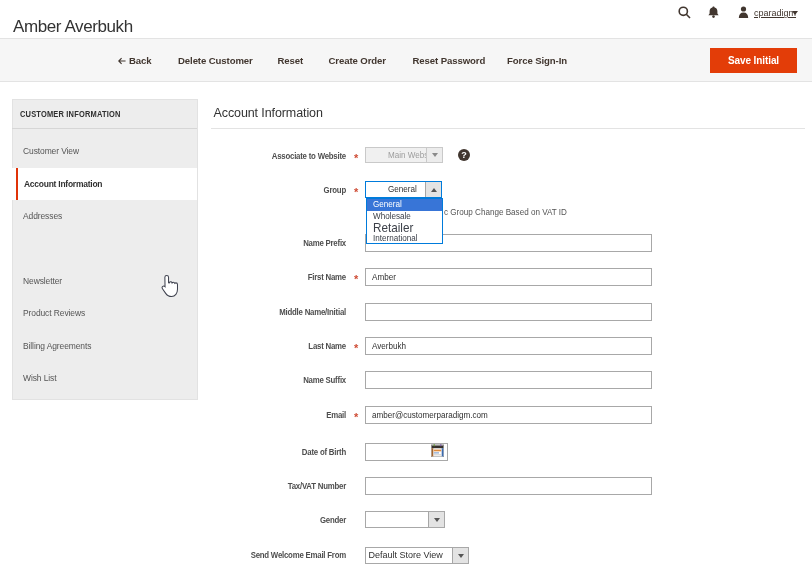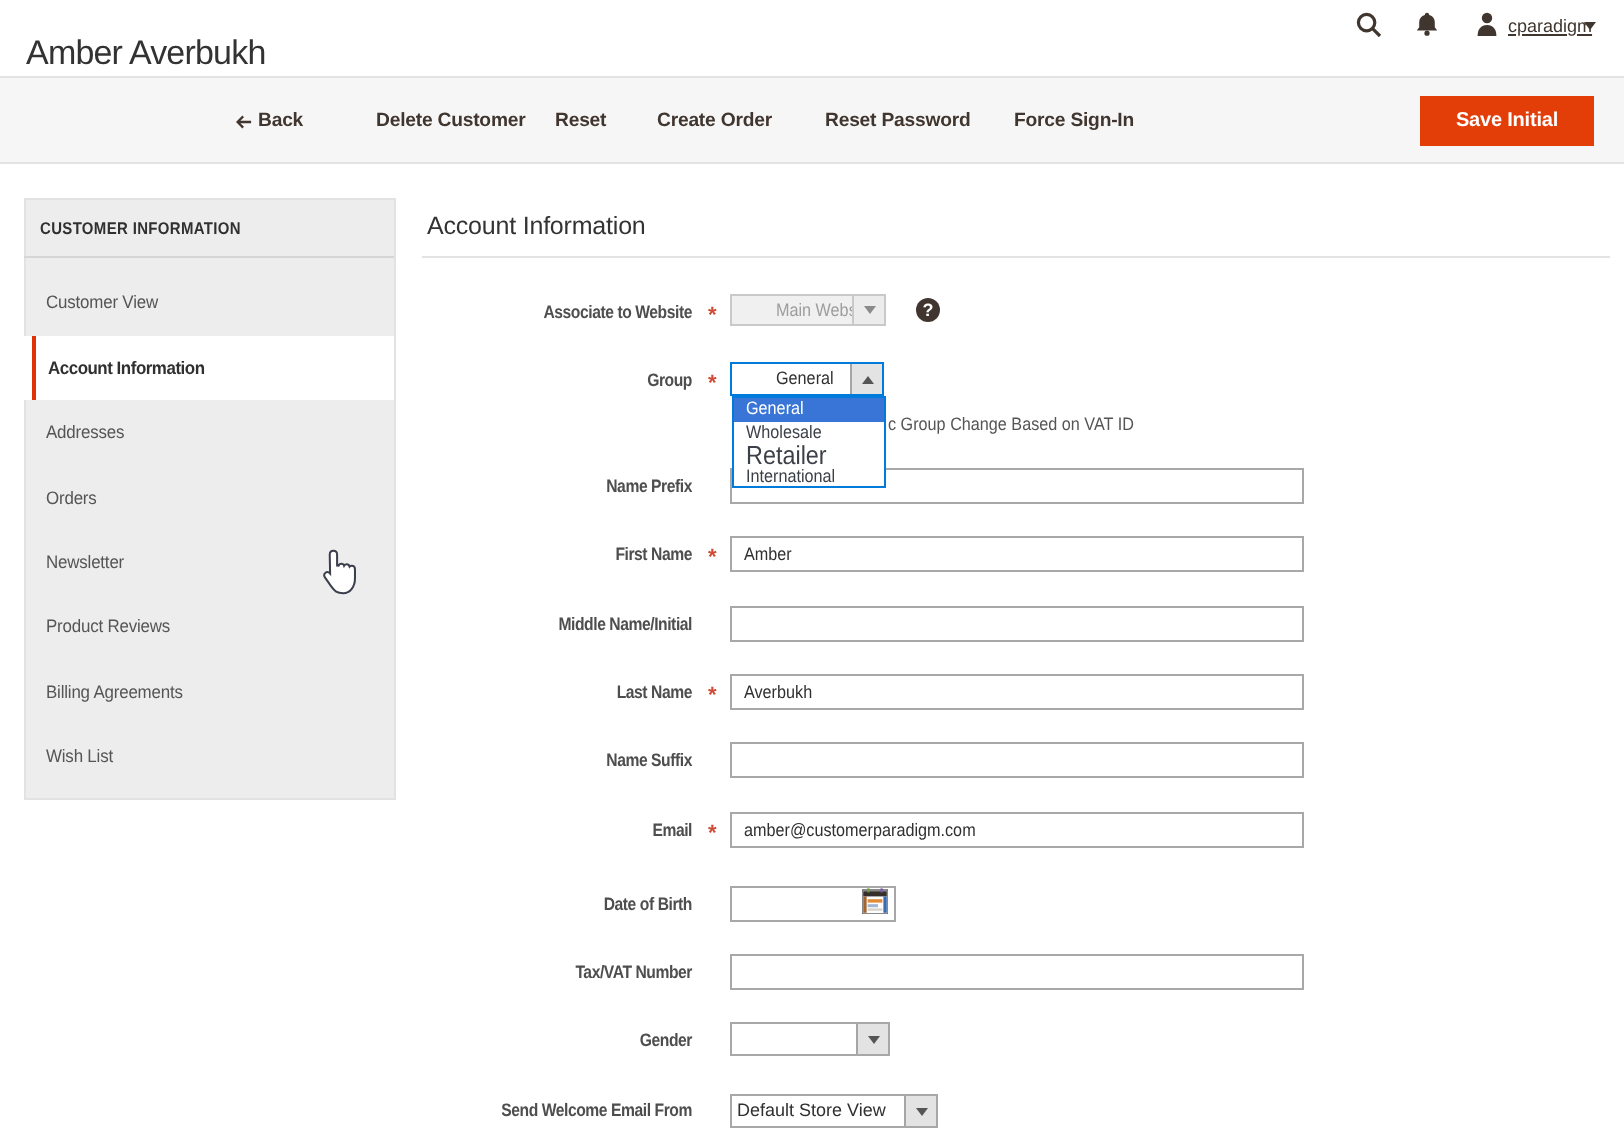--- a/index.html
+++ b/index.html
@@ -53,33 +53,32 @@
       <path d="M0.8 12 C0.8 8.5 2.5 6.5 5.5 6.5 C8.5 6.5 10.2 8.5 10.2 12 Z" fill="#41362f"></path>
     </svg>
   <div class="abs uname" style="left:754px;top:8px">cparadigm</div>
   <div class="abs" style="left:791.5px;top:11px;width:0;height:0;border-left:3px solid transparent;border-right:3px solid transparent;border-top:4px solid #41362f;"></div>
 
   <div class="abs toolbar"></div>
   <svg class="abs" style="left:118px;top:56.5px" width="8.5" height="8" viewBox="0 0 9 8">
       <path d="M8 4 H0.9 M3.8 1 L0.8 4 L3.8 7" fill="none" stroke="#41362f" stroke-width="1.2"></path>
     </svg>
   <div class="tbtn" style="left:129px;top:38px">Back</div>
-  <div class="tbtn" style="left:188px;top:38px">Delete Customer</div>
+  <div class="tbtn" style="left:178px;top:38px">Delete Customer</div>
   <div class="tbtn" style="left:277.5px;top:38px">Reset</div>
   <div class="tbtn" style="left:328.5px;top:38px">Create Order</div>
   <div class="tbtn" style="left:412.5px;top:38px">Reset Password</div>
   <div class="tbtn" style="left:507px;top:38px">Force Sign-In</div>
   <div class="savebtn">Save Initial</div>
 
   <div class="abs sidebar"></div>
   <div class="abs sbhead"><span class="v" style="transform:scaleX(0.88)">CUSTOMER INFORMATION</span></div>
   <div class="sbitem" style="left:12px;top:135.3px"><span class="v" style="transform:scaleX(0.94)">Customer View</span></div>
   <div class="sbitem sbactive" style="left:12px;top:167.7px;padding-left:12px"><span class="v" style="transform:scaleX(0.94)">Account Information</span><div style="position:absolute;left:3.5px;top:0;bottom:0;width:2.8px;background:#e03208"></div></div>
   <div class="sbitem" style="left:12px;top:200.1px"><span class="v" style="transform:scaleX(0.94)">Addresses</span></div>
-  <div class="sbitem" style="left:12px;top:232.5px"><span class="v" style="transform:scaleX(0.94)">Orders</span></div>
   <div class="sbitem" style="left:12px;top:264.9px"><span class="v" style="transform:scaleX(0.94)">Newsletter</span></div>
   <div class="sbitem" style="left:12px;top:297.3px"><span class="v" style="transform:scaleX(0.94)">Product Reviews</span></div>
   <div class="sbitem" style="left:12px;top:329.7px"><span class="v" style="transform:scaleX(0.94)">Billing Agreements</span></div>
   <div class="sbitem" style="left:12px;top:362.1px"><span class="v" style="transform:scaleX(0.94)">Wish List</span></div>
 
   <div class="abs heading">Account Information</div>
   <div class="abs hrule"></div>
 
   <div class="lbl" style="top:151px">Associate to Website</div>
   <div class="req" style="left:354px;top:151px">*</div>

